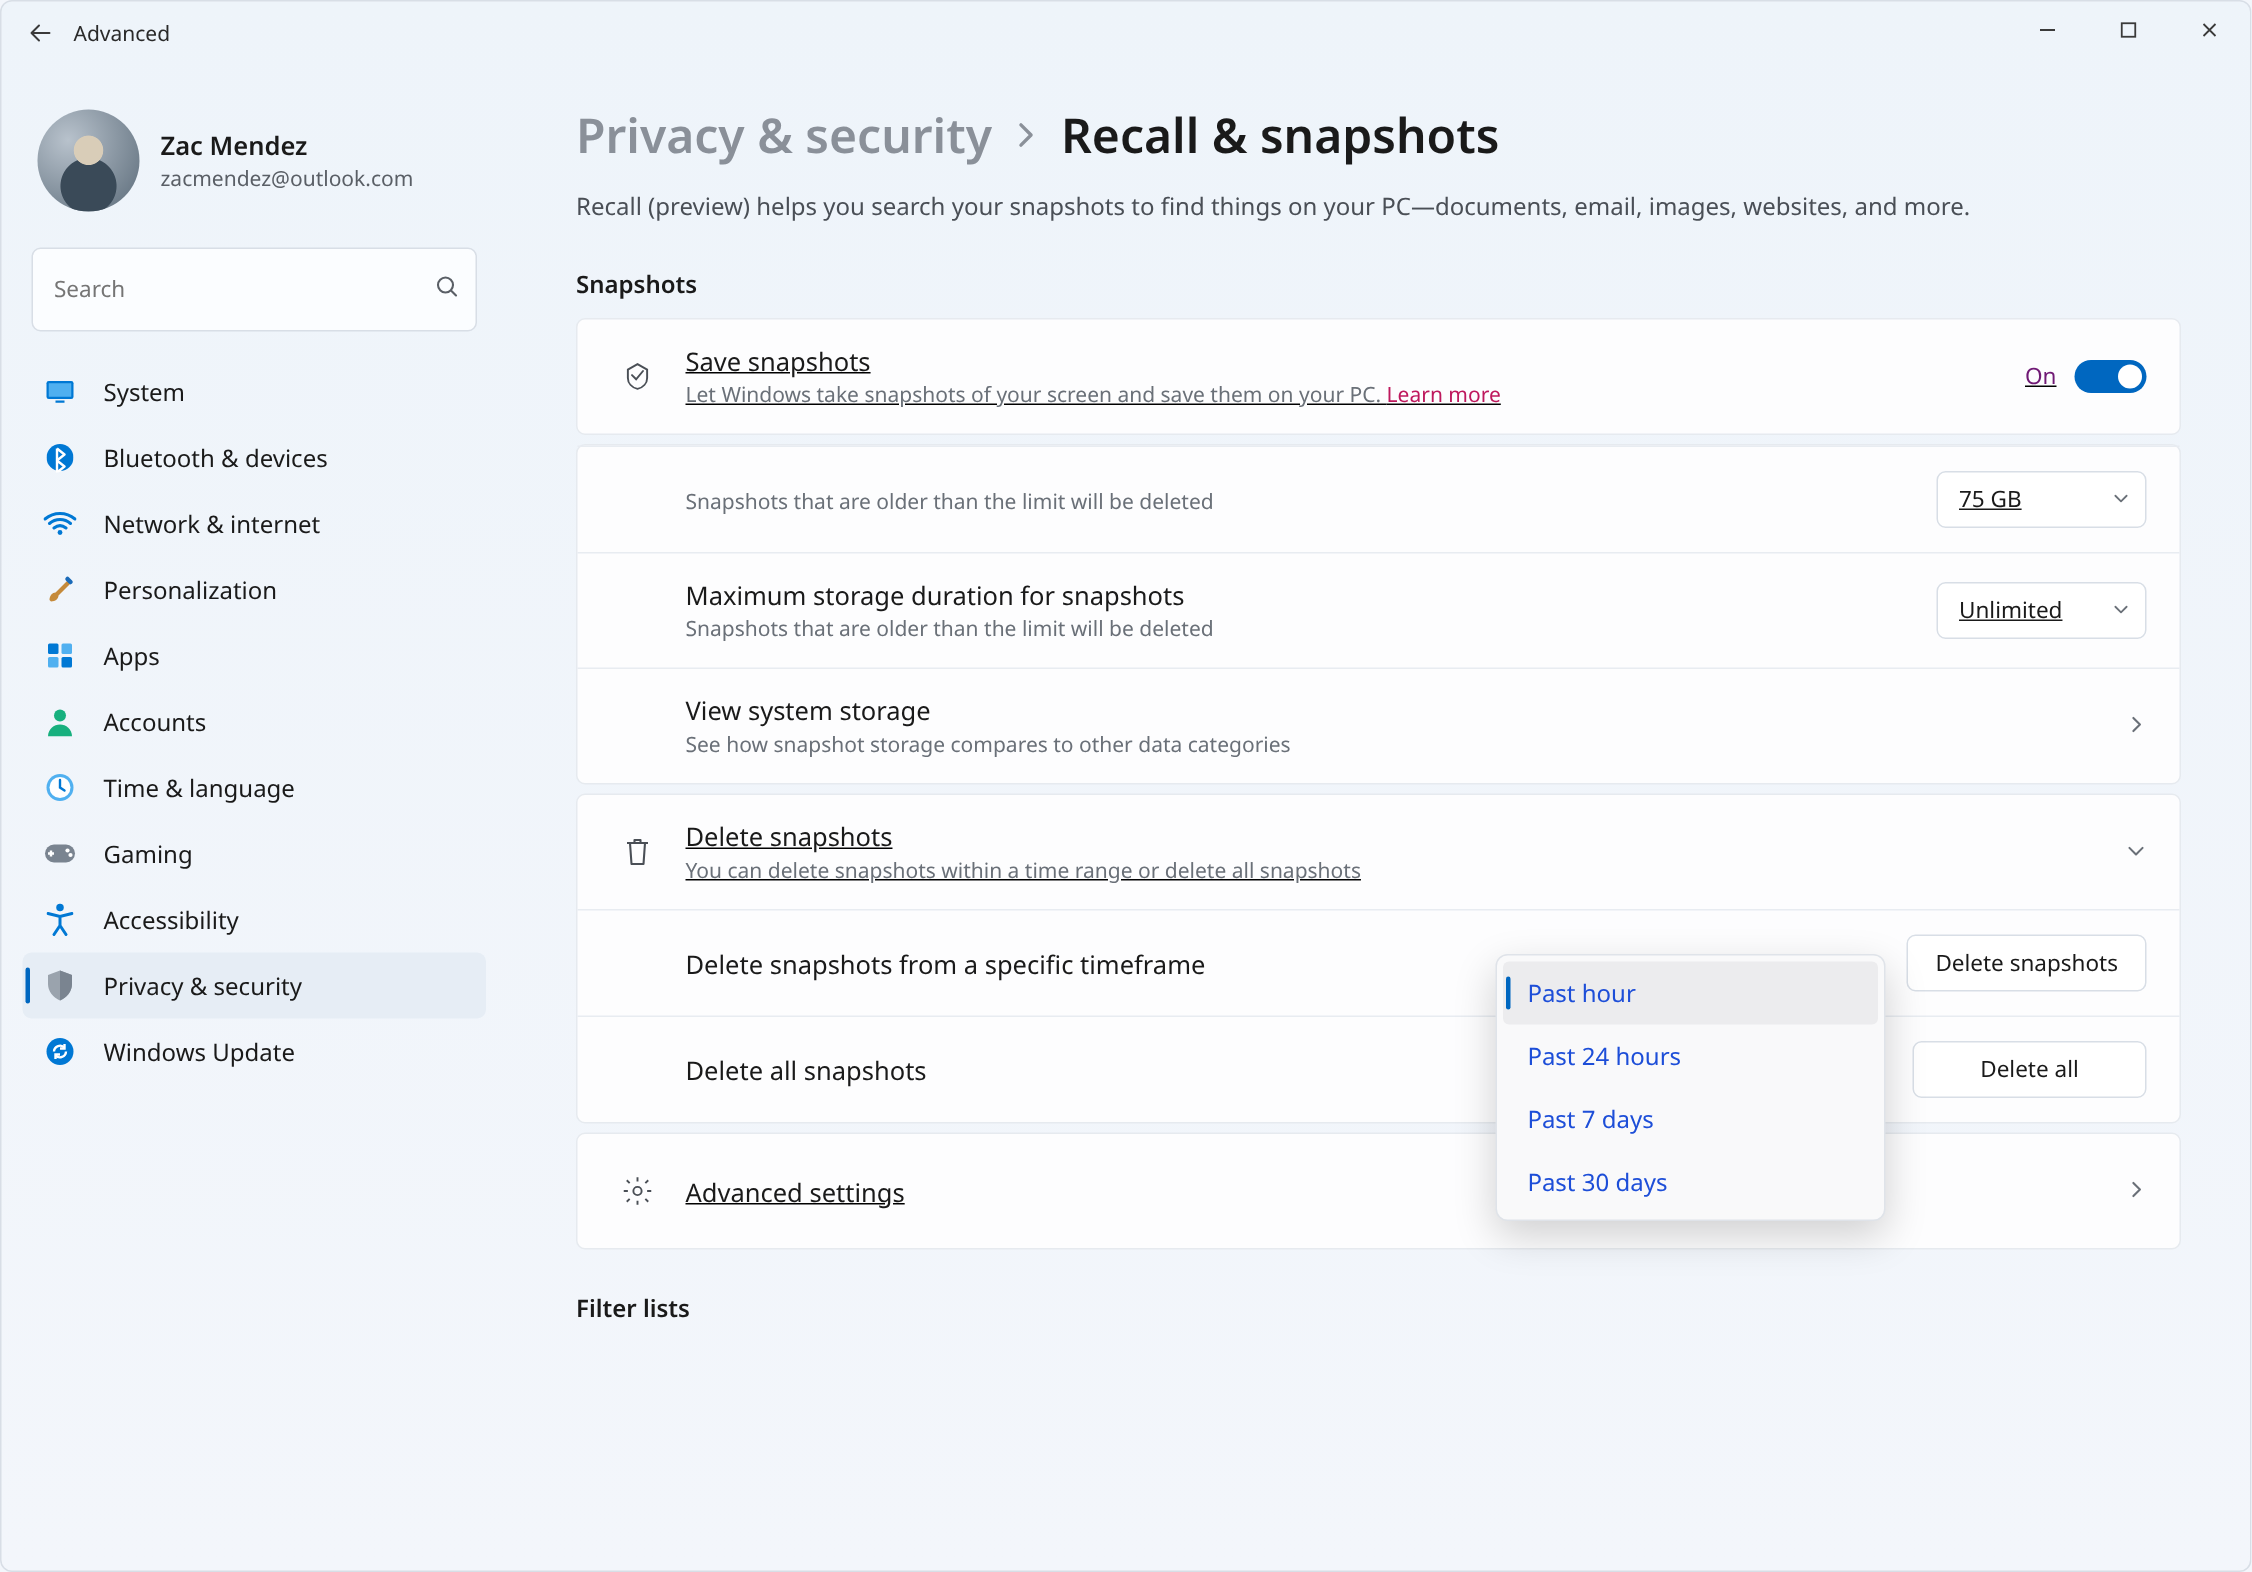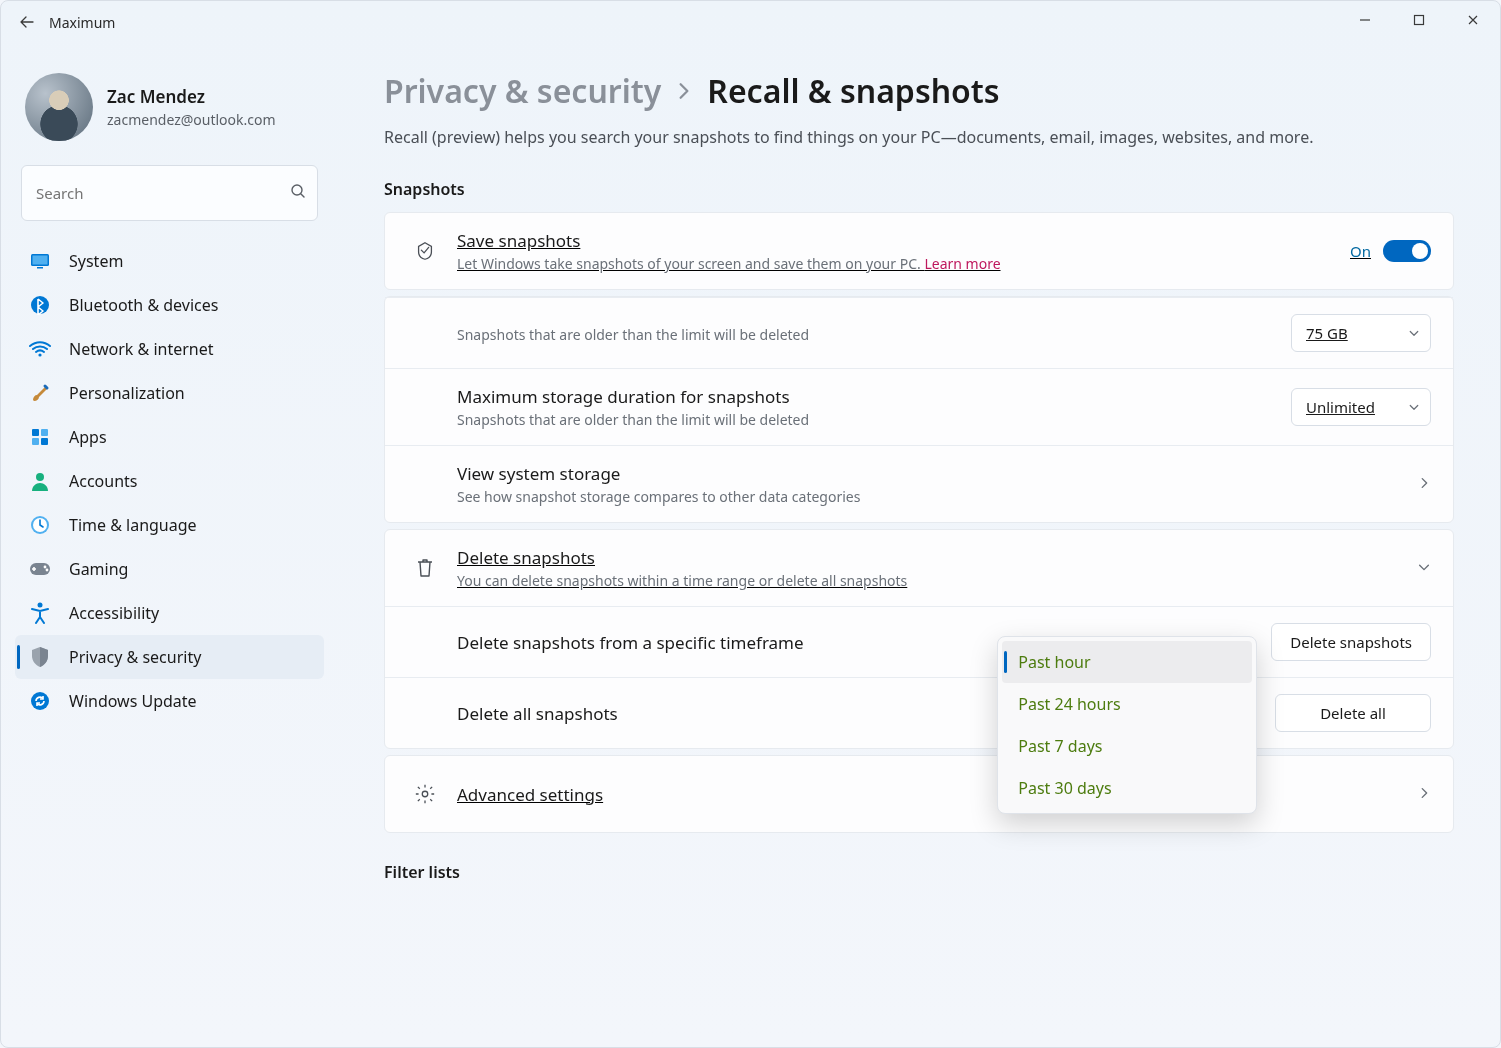--- a/index.html
+++ b/index.html
@@ -47,48 +47,48 @@
   .row-title { font-size: 17px; color: #1a1a1a; }
   .row-sub { font-size: 14px; color: #6a7078; margin-top: 2px; }
   .row-sub a { color: #be185d; text-decoration: none; }
   .row-trail { display: flex; align-items: center; gap: 14px; }
   .chev { color: #6a7078; }
 
   .subrow { display: flex; align-items: center; padding: 16px 22px 16px 72px; min-height: 70px; }
   .subrow .row-text { flex: 1; }
 
   .toggle { display: flex; align-items: center; gap: 12px; }
-  .toggle-label { font-size: 15px; color: #0369a1; }
+  .toggle-label { font-size: 15px; color: #701a75; }
   .switch { width: 48px; height: 22px; background: #0067c0; border-radius: 11px; position: relative; }
   .switch::after { content: ""; position: absolute; right: 3px; top: 3px; width: 16px; height: 16px; background: #fff; border-radius: 50%; }
 
   .select { height: 38px; min-width: 140px; border: 1px solid #d8dee6; border-radius: 6px; background: #fff; padding: 0 36px 0 14px; font-size: 15px; display: flex; align-items: center; position: relative; color: #1a1a1a; text-decoration: underline; }
   .select .chev-sm { position: absolute; right: 10px; top: 50%; transform: translateY(-50%); color: #6a7078; }
 
   .btn { height: 38px; padding: 0 18px; border: 1px solid #d8dee6; border-radius: 6px; background: #fff; font-size: 15px; color: #1a1a1a; display: flex; align-items: center; }
 
   .dropdown-open { position: relative; }
   .dropdown-panel { position: absolute; left: 0; top: -6px; width: 260px; background: #f9f9fa; border: 1px solid #dfe3e9; border-radius: 8px; box-shadow: 0 10px 28px rgba(0,0,0,0.18); padding: 4px; z-index: 10; }
-  .dd-item { height: 42px; display: flex; align-items: center; padding: 0 16px; font-size: 16px; color: #4d7c0f; border-radius: 4px; position: relative; text-align: center; }
+  .dd-item { height: 42px; display: flex; align-items: center; padding: 0 16px; font-size: 16px; color: #1d4ed8; border-radius: 4px; position: relative; text-align: center; }
   .dd-item.selected { background: #ececee; }
   .dd-item.selected::before { content: ""; position: absolute; left: 2px; top: 10px; bottom: 10px; width: 3px; background: #0067c0; border-radius: 2px; }
 
   .trail-value { font-size: 15px; color: #4a4f56; }
 </style>
 </head>
 <body>
 
 <div class="window">
   <div class="titlebar">
     <div class="back">
       <svg width="16" height="16" viewBox="0 0 16 16">
           <path d="M7 3 2 8l5 5M2 8h12" stroke="#3a3a3a" stroke-width="1.3" fill="none" stroke-linecap="round" stroke-linejoin="round"></path>
         </svg>
     </div>
-    <div class="title">Maximum</div>
+    <div class="title">Advanced</div>
     <div class="win-controls">
       <div class="wbtn">
           <svg width="12" height="12">
             <path d="M1 6h10" stroke="#3a3a3a" stroke-width="1.2"></path>
           </svg>
         </div>
       <div class="wbtn">
           <svg width="12" height="12">
             <rect x="1.5" y="1.5" width="9" height="9" stroke="#3a3a3a" stroke-width="1.2" fill="none"></rect>
           </svg>

